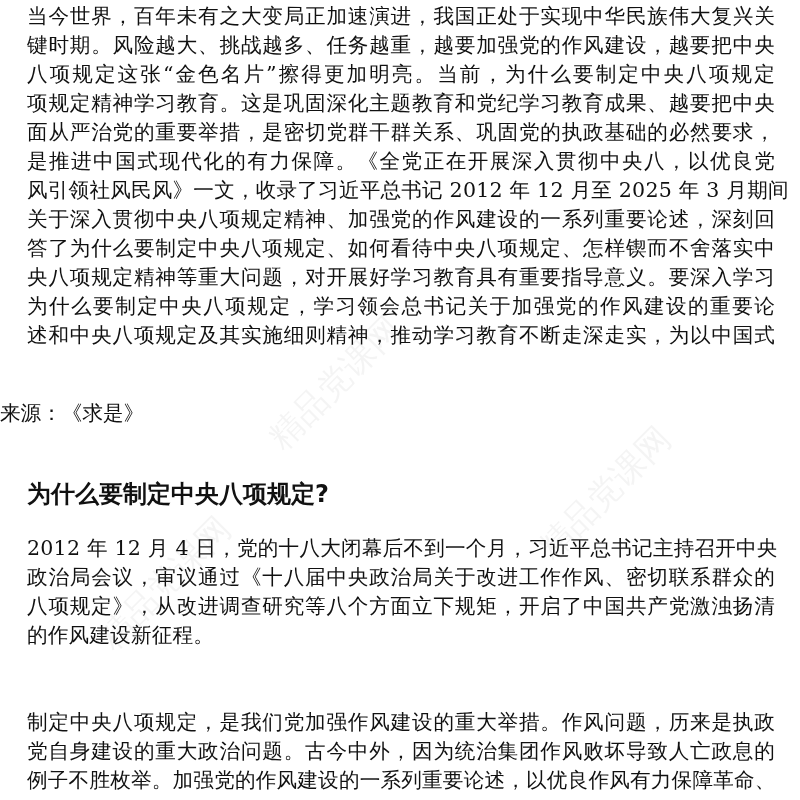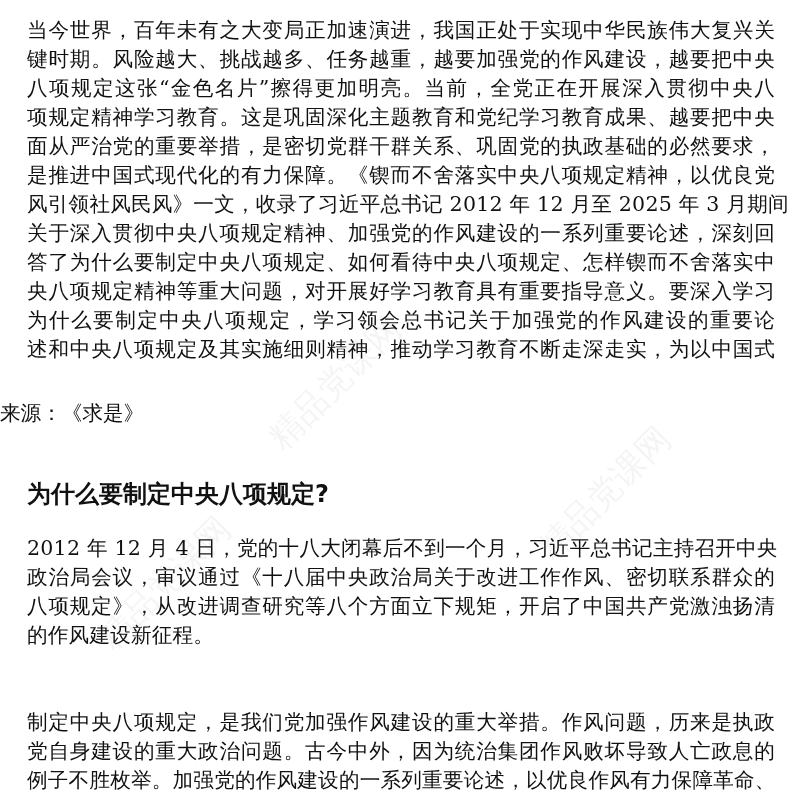--- a/index.html
+++ b/index.html
@@ -35,27 +35,27 @@
 </style>
 </head>
 <body>
 
 <div class="page">
 
   <div class="watermark" style="left:250px; top:360px;">精品党课网</div>
   <div class="watermark" style="left:80px; top:560px;">精品党课网</div>
   <div class="watermark" style="left:520px; top:470px;">精品党课网</div>
 
-  <div class="para" style="top:16px;">
+  <div class="para" style="top:2px;">
     <span class="ln">当今世界，百年未有之大变局正加速演进，我国正处于实现中华民族伟大复兴关</span>
     <span class="ln">键时期。风险越大、挑战越多、任务越重，越要加强党的作风建设，越要把中央</span>
-    <span class="ln">八项规定这张“金色名片”擦得更加明亮。当前，全党正在开展深入贯彻中央八</span>
+    <span class="ln">八项规定这张“金色名片”擦得更加明亮。当前，为什么要制定中央八项规定</span>
     <span class="ln">项规定精神学习教育。这是巩固深化主题教育和党纪学习教育成果、越要把中央</span>
     <span class="ln">面从严治党的重要举措，是密切党群干群关系、巩固党的执政基础的必然要求，</span>
-    <span class="ln">是推进中国式现代化的有力保障。《锲而不舍落实中央八项规定精神，以优良党</span>
+    <span class="ln">是推进中国式现代化的有力保障。《全党正在开展深入贯彻中央八，以优良党</span>
     <span class="ln">风引领社风民风》一文，收录了习近平总书记 2012 年 12 月至 2025 年 3 月期间</span>
     <span class="ln">关于深入贯彻中央八项规定精神、加强党的作风建设的一系列重要论述，深刻回</span>
     <span class="ln">答了为什么要制定中央八项规定、如何看待中央八项规定、怎样锲而不舍落实中</span>
     <span class="ln">央八项规定精神等重大问题，对开展好学习教育具有重要指导意义。要深入学习</span>
     <span class="ln">为什么要制定中央八项规定，学习领会总书记关于加强党的作风建设的重要论</span>
     <span class="ln">述和中央八项规定及其实施细则精神，推动学习教育不断走深走实，为以中国式</span>
   </div>
 
   <div class="source">来源：《求是》</div>
 

